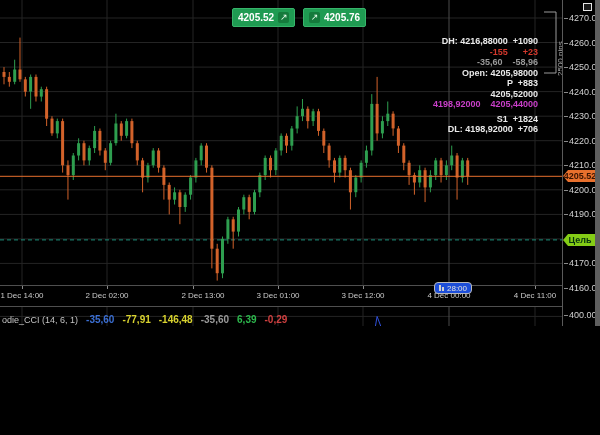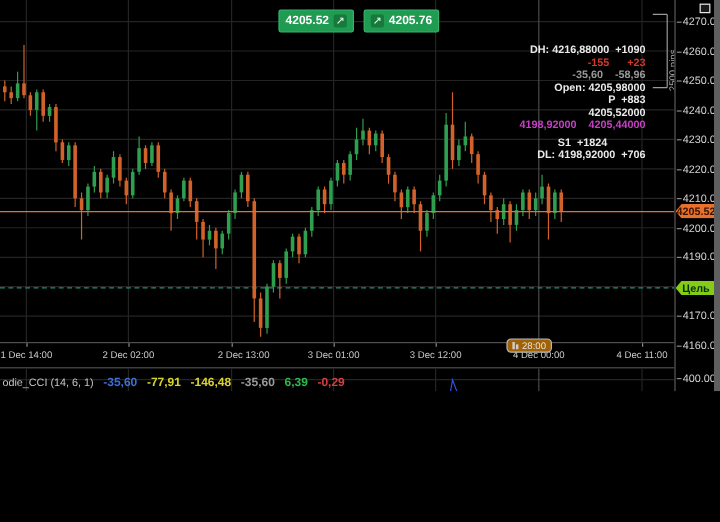--- a/index.html
+++ b/index.html
@@ -26,22 +26,22 @@
     background:#1f9b52;border:1px solid #36b56a;border-radius:2px;padding:0 5px;cursor:pointer;}
   .q-text{font-size:10px;font-weight:bold;color:#fff;}
   .q-icon{font-size:9px;color:#eaffee;background:#157a3c;border-radius:2px;width:11px;height:11px;
     line-height:11px;text-align:center;}
   .info-panel{position:absolute;right:24px;top:36px;text-align:right;}
   .info-line{font-size:9px;font-weight:bold;line-height:10.5px;white-space:pre;}
   .info-block2{margin-top:4px;}
   .pips-bracket{position:absolute;left:540px;top:8px;}
   .pips-text{position:absolute;left:556px;top:16px;height:60px;writing-mode:vertical-rl;
     transform:rotate(180deg);font-size:8px;color:#a8a8a8;}
-  .countdown{position:absolute;left:422px;top:282px;height:10px;display:flex;align-items:center;gap:3px;
-    background:#a16207;border:1px solid #b9b9b9;border-radius:4px;padding:0 4px;z-index:5;}
+  .countdown{position:absolute;left:434px;top:282px;height:10px;display:flex;align-items:center;gap:3px;
+    background:#1d4ed8;border:1px solid #b9b9b9;border-radius:4px;padding:0 4px;z-index:5;}
   .countdown span.txt{font-size:8px;color:#e2e2e2;line-height:9px;}
   .cd-icon{display:inline-block;width:5px;height:6px;position:relative;}
   .cd-icon i{position:absolute;bottom:0;width:2px;background:#cfcfcf;}
   .cd-icon i.a{left:0;height:6px;}
   .cd-icon i.b{right:0;height:4px;}
   .corner-mark{position:absolute;left:583px;top:3px;width:7px;height:6px;border:1px solid #e6e6e6;background:#1a1a1a;}
   .edge-right{position:absolute;left:595px;top:0;width:5px;height:435px;background:#5f5f5f;}
   .edge-bottom{position:absolute;left:0;top:429px;width:600px;height:6px;background:#5f5f5f;}
 </style>
 </head>
@@ -263,21 +263,21 @@
       <div id="info-lines-1">
           <div class="info-line" style="color: rgb(233, 233, 233);">DH: 4216,88000  +1090</div>
           <div class="info-line" style="color: rgb(212, 56, 44);">-155      +23</div>
           <div class="info-line" style="color: rgb(154, 154, 154);">-35,60    -58,96</div>
           <div class="info-line" style="color: rgb(233, 233, 233);">Open: 4205,98000</div>
           <div class="info-line" style="color: rgb(233, 233, 233);">P  +883</div>
           <div class="info-line" style="color: rgb(233, 233, 233);">4205,52000</div>
           <div class="info-line" style="color: rgb(201, 63, 201);">4198,92000    4205,44000</div>
         </div>
       <div id="info-lines-2" class="info-block2">
-          <div class="info-line" style="color: rgb(233, 233, 233); text-align: center;">S1  +1824</div>
+          <div class="info-line" style="color: rgb(233, 233, 233);">S1  +1824</div>
           <div class="info-line" style="color: rgb(233, 233, 233);">DL: 4198,92000  +706</div>
         </div>
     </div>
 
     <svg class="pips-bracket" width="20" height="70">
       <path d="M4 4 H16 M16 4 V65 M4 65 H16" stroke="#9a9a9a" fill="none" stroke-width="1"></path>
     </svg>
     <div class="pips-text">2500 pips</div>
   </div>
 

